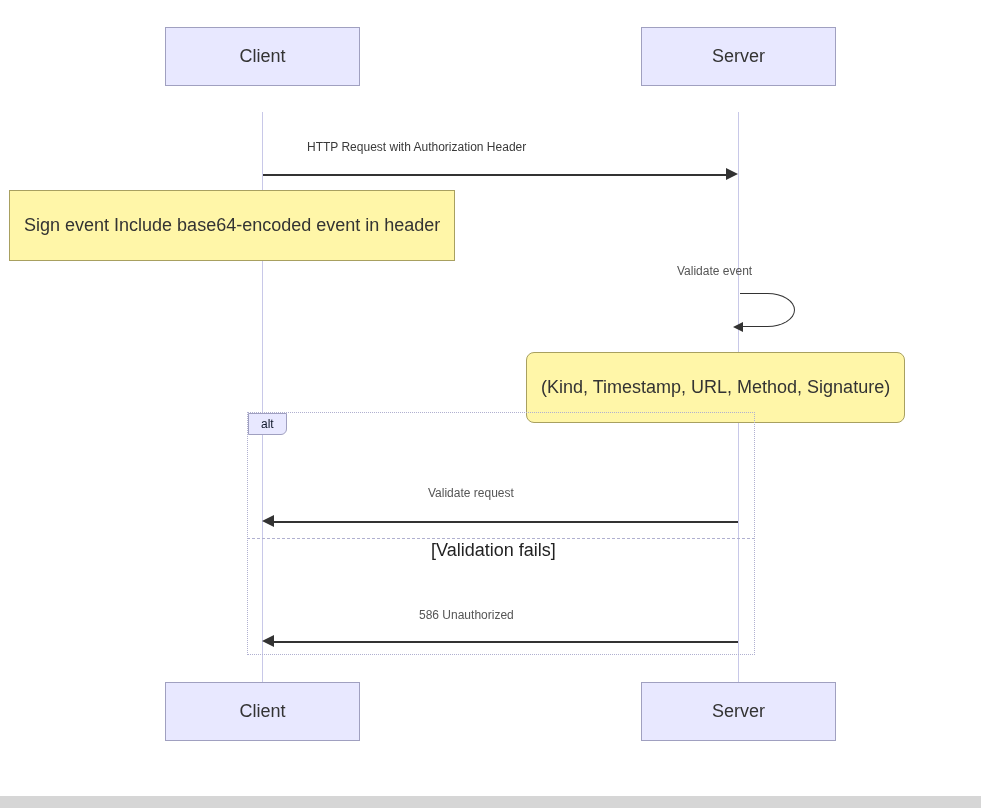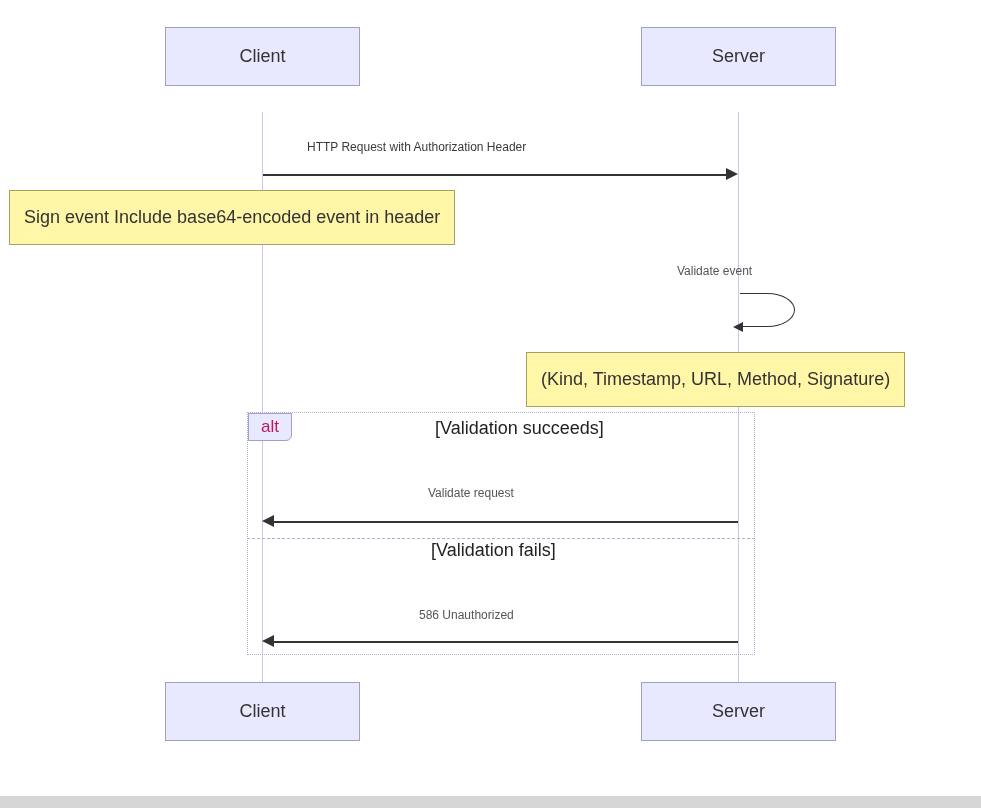--- a/index.html
+++ b/index.html
@@ -52,21 +52,21 @@
     position: absolute;
     width: 0; height: 0;
     border-top: 6px solid transparent;
     border-bottom: 6px solid transparent;
     border-right: 12px solid #333;
   }
   .note-box {
     position: absolute;
     background: #fff6a8;
     border: 1px solid #a8a060;
-    padding: 16px 14px;
+    padding: 24px 14px;
     font-size: 18px;
     color: #333;
     white-space: nowrap;
   }
   .self-loop {
     position: absolute;
     border: 1.5px solid #333;
     border-left: none;
     border-radius: 0 50% 50% 0 / 0 50% 50% 0;
     width: 55px;
@@ -82,22 +82,22 @@
   .alt-frame {
     position: absolute;
     border: 1.5px dotted #b0b0d0;
   }
   .alt-tab {
     position: absolute;
     background: #e8e8ff;
     border: 1px solid #a0a0c0;
     border-radius: 0 0 6px 0;
     padding: 3px 12px;
-    font-size: 17px;
-    color: #be185d;
+    font-size: 12px;
+    color: #0f172a;
   }
   .alt-divider {
     position: absolute;
     border-top: 1.5px dashed #b0b0d0;
     height: 0;
   }
   .alt-cond {
     position: absolute;
     font-size: 18px;
     color: #222;
@@ -131,30 +131,29 @@
   <div class="arrow-head-right" style="left:726px; top:168px;"></div>
 
   <div class="note-box" style="left:9px; top:190px;">
     <span>Sign event Include base64-encoded event in header</span>
   </div>
 
   <div class="msg-label" style="left:677px; top:264px; color:#555;">Validate event</div>
   <div class="self-loop" style="left:740px; top:293px;"></div>
   <div class="self-loop-head" style="left:733px; top:322px;"></div>
 
-  <div class="note-box" style="left:526px; top:352px;">
+  <div class="note-box" style="left:526px; top:352px;border-radius:8px;">
     <span>(Kind, Timestamp, URL, Method, Signature)</span>
   </div>
 
   <div class="alt-frame" style="left:247px; top:412px; width:508px; height:243px;"></div>
   <div class="alt-tab" style="left:248px; top:413px;">
     <span>alt</span>
   </div>
 
-  <div class="alt-cond" style="left:435px; top:418px;">[Validation succeeds]</div>
 
   <div class="msg-label" style="left:428px; top:486px; color:#555;">Validate request</div>
   <div class="arrow-line" style="left:274px; top:521px; width:464px;"></div>
   <div class="arrow-head-left" style="left:262px; top:515px;"></div>
 
   <div class="alt-divider" style="left:247px; top:538px; width:508px;"></div>
 
   <div class="alt-cond" style="left:431px; top:516px;margin-top:24px;">[Validation fails]</div>
 
   <div class="msg-label" style="left:419px; top:608px; color:#555;">586 Unauthorized</div>

